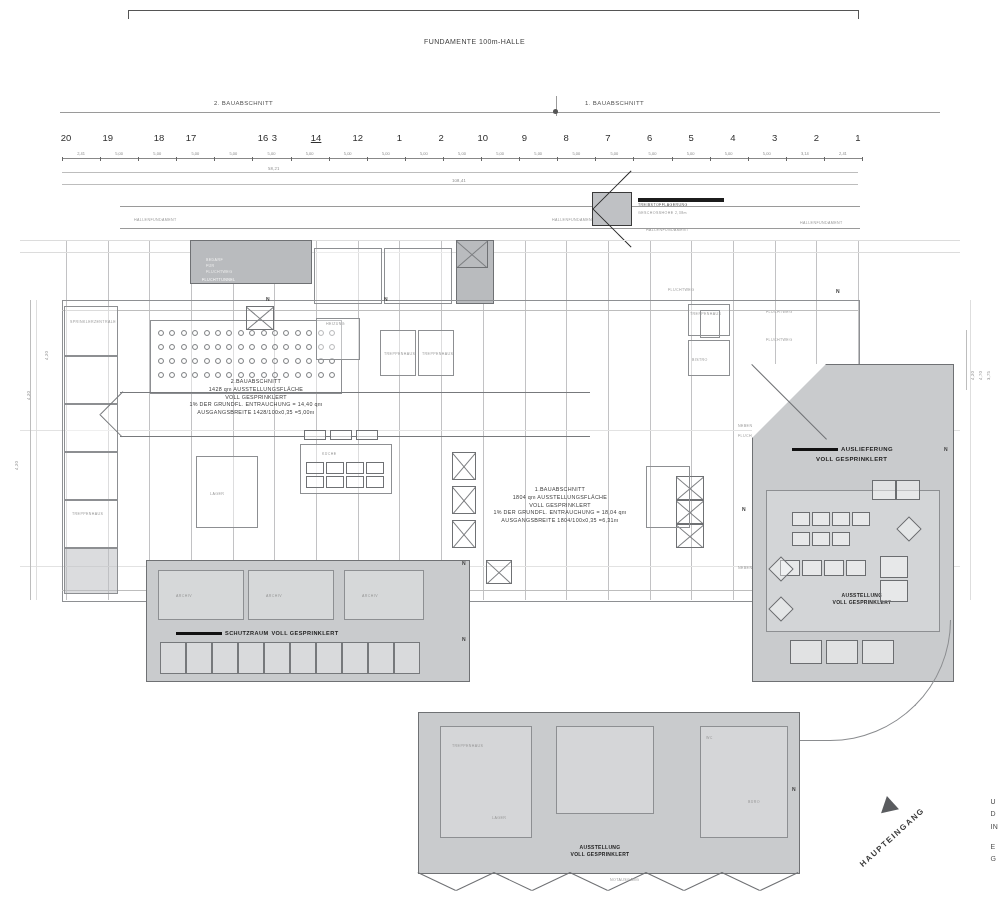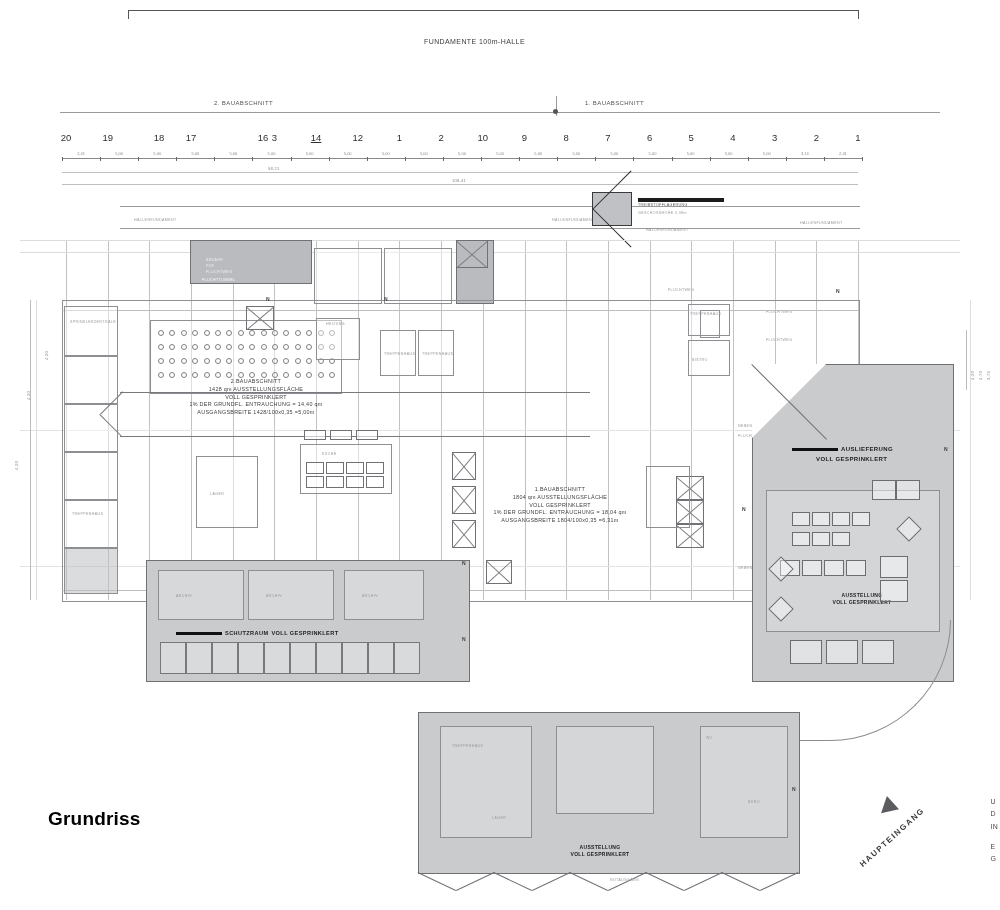--- a/index.html
+++ b/index.html
@@ -516,21 +516,20 @@
   <div class="arrowN" style="left:266px;top:296px;">N</div>
   <div class="arrowN" style="left:384px;top:296px;">N</div>
   <div class="arrowN" style="left:836px;top:288px;">N</div>
   <div class="arrowN" style="left:462px;top:560px;">N</div>
   <div class="arrowN" style="left:462px;top:636px;">N</div>
   <div class="arrowN" style="left:742px;top:506px;">N</div>
   <div class="arrowN" style="left:944px;top:446px;">N</div>
   <div class="arrowN" style="left:792px;top:786px;">N</div>
 
   <div class="title">
-    <div>Grundriss</div>
   </div>
 
   <div class="legend" style="top:796px;">
     <div>U</div>
     <div>D</div>
     <div>IN</div>
     <div style="height:8px;"></div>
     <div>E</div>
     <div>G</div>
   </div>

